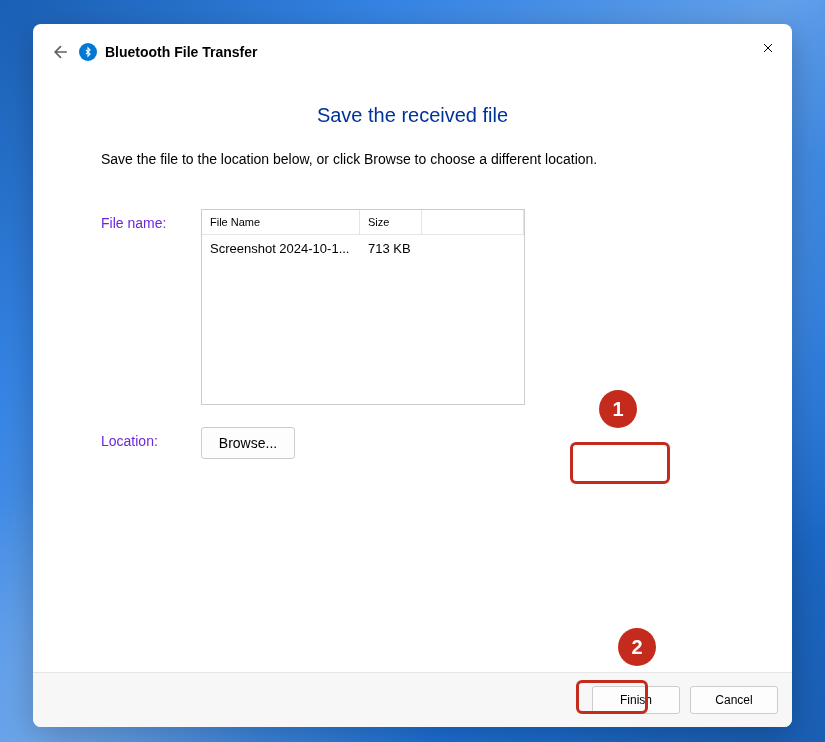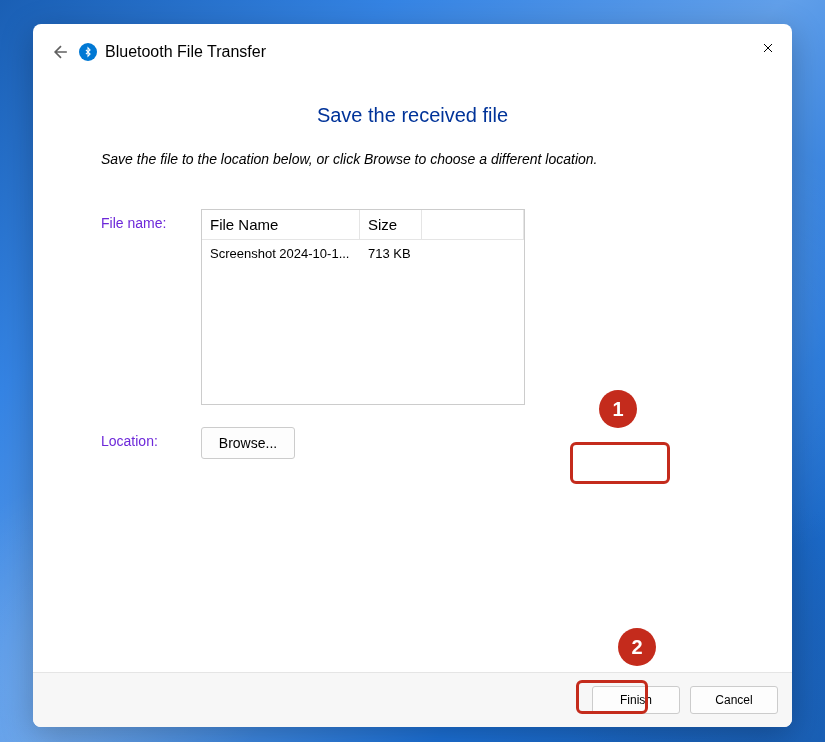--- a/index.html
+++ b/index.html
@@ -62,23 +62,23 @@
       justify-content: center;
       margin-right: 8px;
     }
 
     .bt-icon svg {
       width: 10px;
       height: 14px;
     }
 
     .dialog-title {
-      font-size: 16px;
-      color: #000;
-      font-weight: 400;
+      font-size: 14px;
+      color: #000;
+      font-weight: 700;
     }
 
     .close-btn {
       position: absolute;
       right: 16px;
       top: 16px;
       width: 16px;
       height: 16px;
       cursor: pointer;
       color: #000;
@@ -96,21 +96,20 @@
       margin-top: 42px;
       margin-bottom: 24px;
       text-align: center;
     }
 
     .instruction {
       font-size: 14px;
       color: #000;
       margin-left: 28px;
       margin-bottom: 42px;
-      font-style: italic;
     }
 
     .form-row {
       display: flex;
       margin-left: 28px;
       margin-bottom: 22px;
     }
 
     .form-label {
       width: 100px;
@@ -123,21 +122,21 @@
       width: 324px;
       height: 196px;
       border: 1px solid #cccccc;
       background: #fff;
     }
 
     .file-list-header {
       display: flex;
       border-bottom: 1px solid #e5e5e5;
       background: #fff;
-      font-size: 15px;
+      font-size: 11px;
       color: #000;
     }
 
     .file-list-header .col {
       padding: 6px 8px;
       border-right: 1px solid #e5e5e5;
     }
 
     .col-name { width: 158px; }
     .col-size { width: 62px; }

